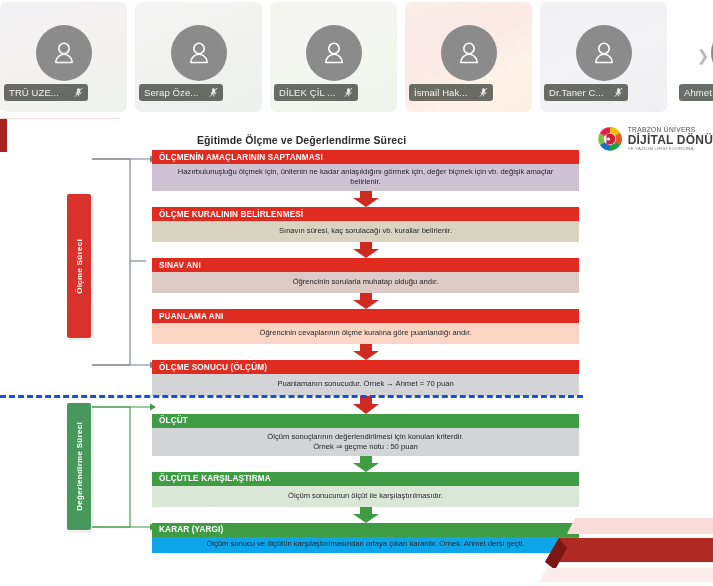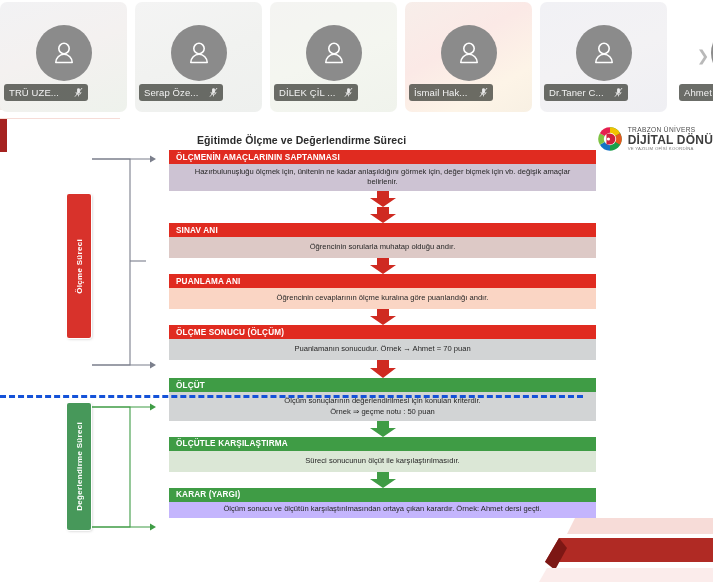--- a/index.html
+++ b/index.html
@@ -138,21 +138,20 @@
     color: #2b2b2b;
     letter-spacing: .1px;
     text-align: right;
   }
 
   
   .flow {
     position: absolute;
     left: 152px; top: 32px;
     width: 427px;
-    margin-left: 17px;
   }
   .step { position: relative; width: 427px; }
   .step-head {
     height: 14px;
     display: flex;
     align-items: center;
     padding-left: 7px;
     font-size: 8.2px;
     font-weight: 700;
     color: #ffffff;
@@ -382,20 +381,24 @@
     <div class="step red">
       <div class="step-head">ÖLÇMENİN AMAÇLARININ SAPTANMASI</div>
       <div class="step-body" style="background:#cdc3d3;">Hazırbulunuşluğu ölçmek için, ünitenin ne kadar anlaşıldığını görmek için, değer biçmek için vb. değişik amaçlar belirlenir.</div>
     </div>
     <div class="arrow">
       <svg width="30" height="16" viewBox="0 0 30 16">
           <path d="M9 0 H21 V7 H28 L15 16 L2 7 H9 Z" fill="#cf2a21"></path>
         </svg>
     </div>
 
+    <div class="step red">
+      <div class="step-head">ÖLÇME KURALININ BELİRLENMESİ</div>
+      <div class="step-body" style="background:#d9d4c2; padding-top:5px; padding-bottom:6px;">Sınavın süresi, kaç sorulacağı vb. kurallar belirlenir.</div>
+    </div>
     <div class="arrow">
       <svg width="30" height="16" viewBox="0 0 30 16">
           <path d="M9 0 H21 V7 H28 L15 16 L2 7 H9 Z" fill="#cf2a21"></path>
         </svg>
     </div>
 
     <div class="step red">
       <div class="step-head">SINAV ANI</div>
       <div class="step-body" style="background:#ddc9c6; padding-top:5px; padding-bottom:6px;">Öğrencinin  sorularla  muhatap olduğu andır.</div>
     </div>
@@ -431,31 +434,31 @@
 Örnek ⇒ geçme notu : 50 puan</div>
     </div>
     <div class="arrow">
       <svg width="30" height="16" viewBox="0 0 30 16">
           <path d="M9 0 H21 V7 H28 L15 16 L2 7 H9 Z" fill="#3f9c45"></path>
         </svg>
     </div>
 
     <div class="step green">
       <div class="step-head">ÖLÇÜTLE  KARŞILAŞTIRMA</div>
-      <div class="step-body" style="background:#dbe7d6; padding-top:5px; padding-bottom:6px;">Süreci   sonucunun ölçüt ile karşılaştırılmasıdır.</div>
+      <div class="step-body" style="background:#dbe7d6; padding-top:5px; padding-bottom:6px;">Ölçüm   sonucunun ölçüt ile karşılaştırılmasıdır.</div>
     </div>
     <div class="arrow">
       <svg width="30" height="16" viewBox="0 0 30 16">
           <path d="M9 0 H21 V7 H28 L15 16 L2 7 H9 Z" fill="#3f9c45"></path>
         </svg>
     </div>
 
     <div class="step green">
       <div class="step-head">KARAR (YARGI)</div>
-      <div class="step-body" style="background:#c4b5fd; padding-top:2px; padding-bottom:4px;">Ölçüm sonucu ve ölçütün karşılaştırılmasından ortaya çıkan karardır.  Örnek: Ahmet dersi geçti.</div>
+      <div class="step-body" style="background:#0ea5e9; padding-top:2px; padding-bottom:4px;">Ölçüm sonucu ve ölçütün karşılaştırılmasından ortaya çıkan karardır.  Örnek: Ahmet dersi geçti.</div>
     </div>
 
   </div>
 
   <div class="divider" style="top:277px;"></div>
 
   <div class="ribbon-wrap">
     <svg width="190" height="86" viewBox="0 0 190 86">
       <path d="M52 18 L190 18 L190 34 L44 34 Z" fill="#f7dcd8"></path>
       <path d="M36 38 L190 38 L190 62 L22 62 Z" fill="#b02a24"></path>

